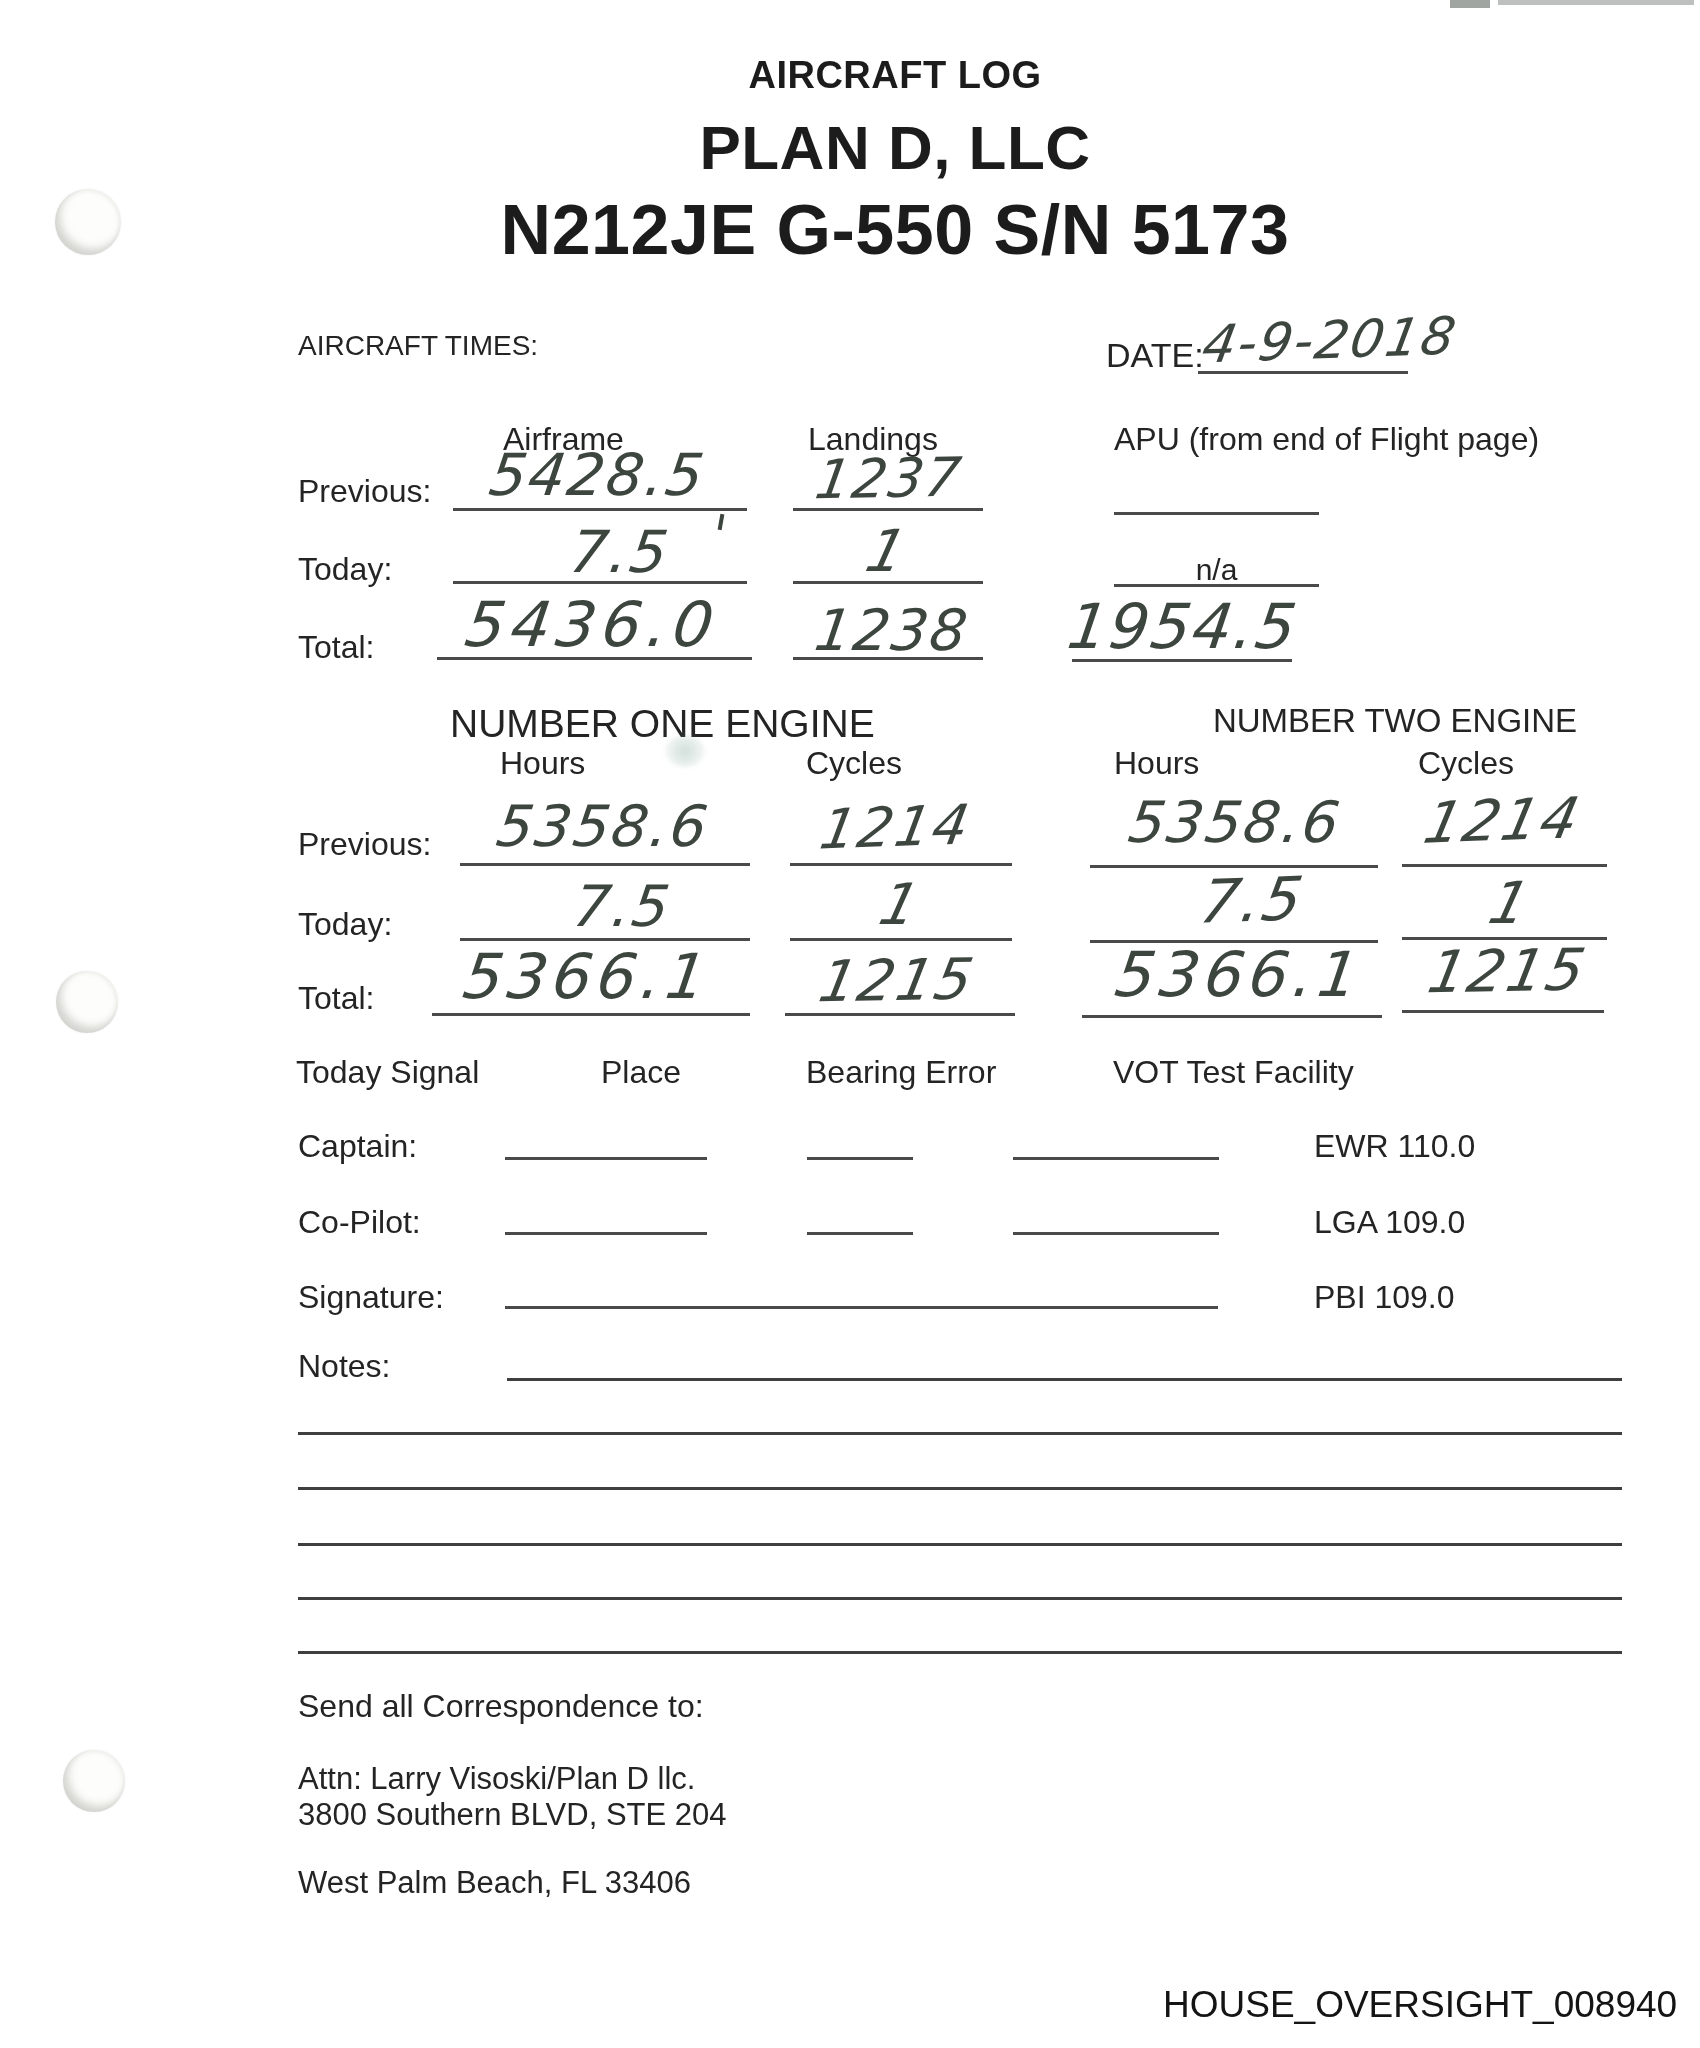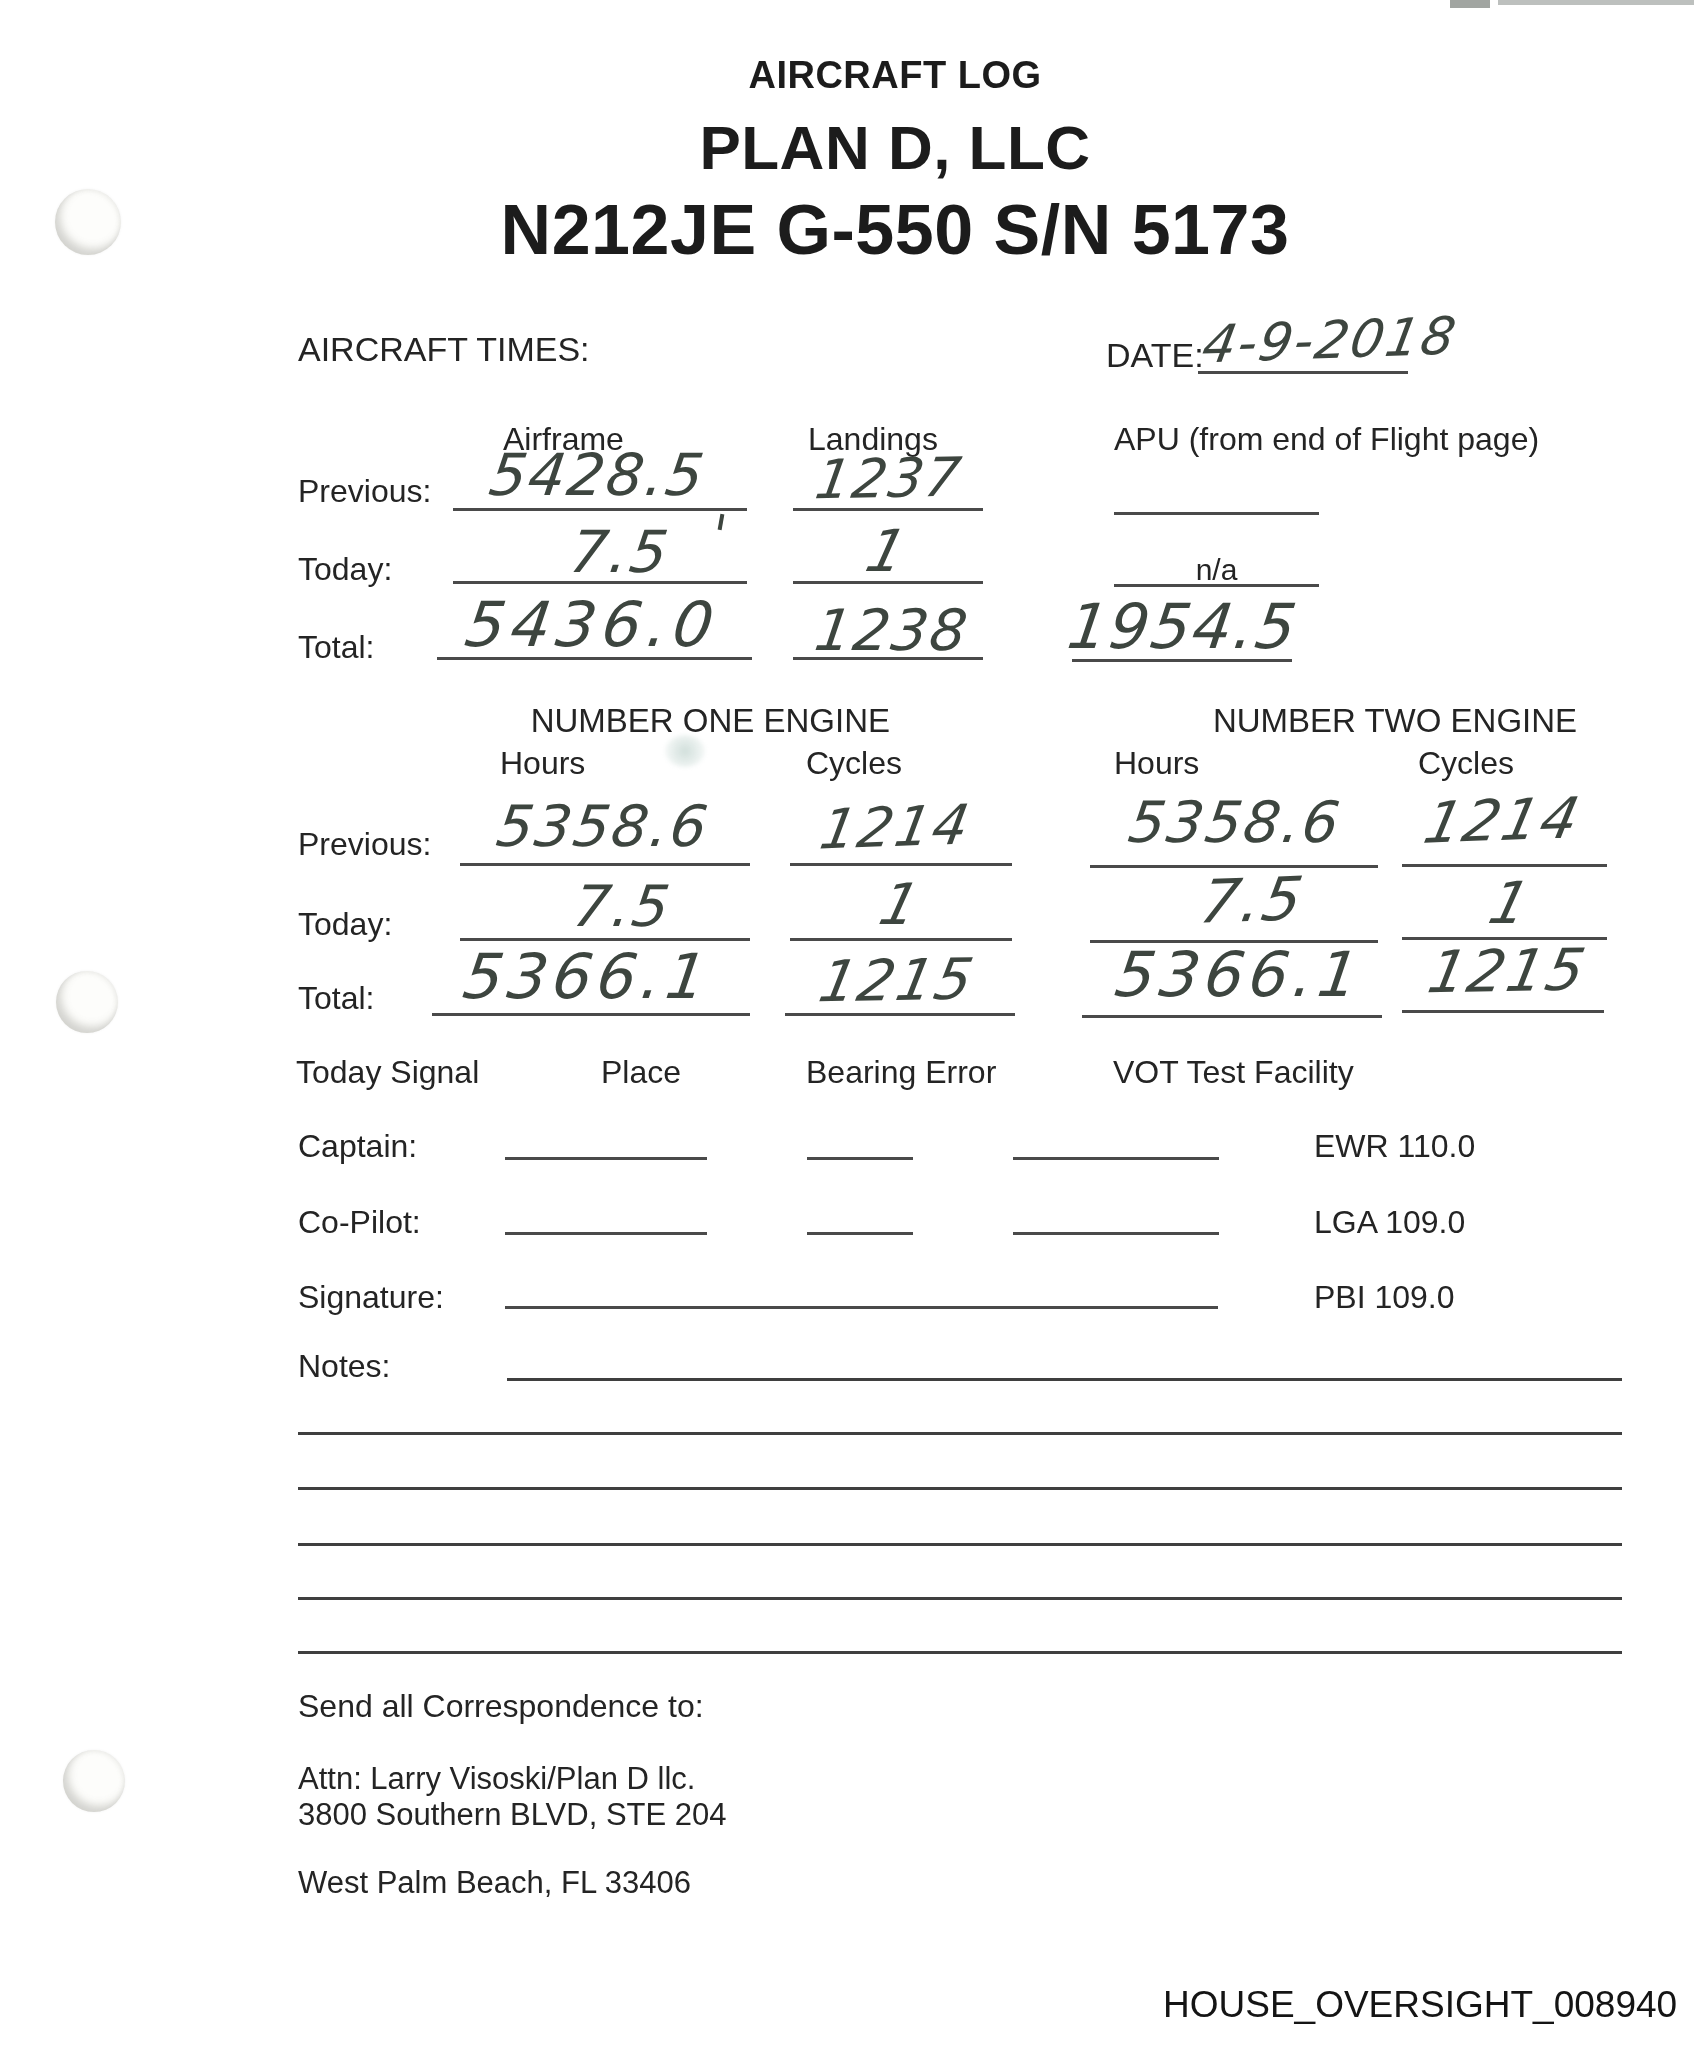--- a/index.html
+++ b/index.html
@@ -34,21 +34,21 @@
   <div class="artifact" style="left:1450px; top:0; width:40px; height:8px; background:#8a8e8a; opacity:0.8;"></div>
 
   <div class="punch" style="left:55px; top:189px; width:66px; height:66px;"></div>
   <div class="punch" style="left:56px; top:971px; width:62px; height:62px;"></div>
   <div class="punch" style="left:63px; top:1750px; width:62px; height:62px;"></div>
 
   <div class="title" style="top:54px; font-size:38px;">AIRCRAFT LOG</div>
   <div class="title" style="top:112px; font-size:62px;">PLAN D, LLC</div>
   <div class="title" style="top:190px; font-size:70px;">N212JE G-550 S/N 5173</div>
 
-  <div class="lbl" style="left:298px; top:330px; font-size:34px;">AIRCRAFT TIMES:</div>
+  <div class="lbl" style="left:298px; top:330px; font-size:28px;">AIRCRAFT TIMES:</div>
   <div class="lbl" style="left:1106px; top:336px; font-size:34px;">DATE:</div>
   <div class="hw" style="left:1190px; top:314px; width:280px; font-size:52px; transform:skewX(-12deg) rotate(-2deg);">4-9-2018</div>
   <div class="line" style="left:1198px; top:371px; width:210px;"></div>
 
   <div class="hdr" style="left:503px; top:421px;">Airframe</div>
   <div class="hdr" style="left:808px; top:421px;">Landings</div>
   <div class="hdr" style="left:1114px; top:421px;">APU (from end of Flight page)</div>
 
   <div class="lbl" style="left:298px; top:473px;">Previous:</div>
   <div class="hw" style="left:450px; top:446px; width:295px; font-size:58px;">5428.5</div>
@@ -67,21 +67,21 @@
   <div class="line" style="left:1114px; top:584px; width:205px;"></div>
 
   <div class="lbl" style="left:298px; top:629px;">Total:</div>
   <div class="hw" style="left:425px; top:594px; width:335px; font-size:62px; letter-spacing:6px;">5436.0</div>
   <div class="line" style="left:437px; top:657px; width:315px;"></div>
   <div class="hw" style="left:793px; top:602px; width:198px; font-size:57px;">1238</div>
   <div class="line" style="left:793px; top:657px; width:190px;"></div>
   <div class="hw" style="left:1063px; top:596px; width:240px; font-size:62px;">1954.5</div>
   <div class="line" style="left:1072px; top:659px; width:220px;"></div>
 
-  <div class="hdr" style="left:450px; top:702px; width:440px; text-align:right; font-size:33px;">NUMBER ONE ENGINE</div>
+  <div class="hdr" style="left:450px; top:702px; width:440px; text-align:left; font-size:39px;">NUMBER ONE ENGINE</div>
   <div class="hdr" style="left:1185px; top:702px; width:420px; text-align:center; font-size:33px;">NUMBER TWO ENGINE</div>
   <div class="hdr" style="left:500px; top:745px;">Hours</div>
   <div class="hdr" style="left:806px; top:745px;">Cycles</div>
   <div class="hdr" style="left:1114px; top:745px;">Hours</div>
   <div class="hdr" style="left:1418px; top:745px;">Cycles</div>
 
   <div class="smudge" style="left:665px; top:735px; width:40px; height:32px;"></div>
 
   <div class="lbl" style="left:298px; top:826px;">Previous:</div>
   <div class="hw" style="left:458px; top:798px; width:290px; font-size:57px;">5358.6</div>

